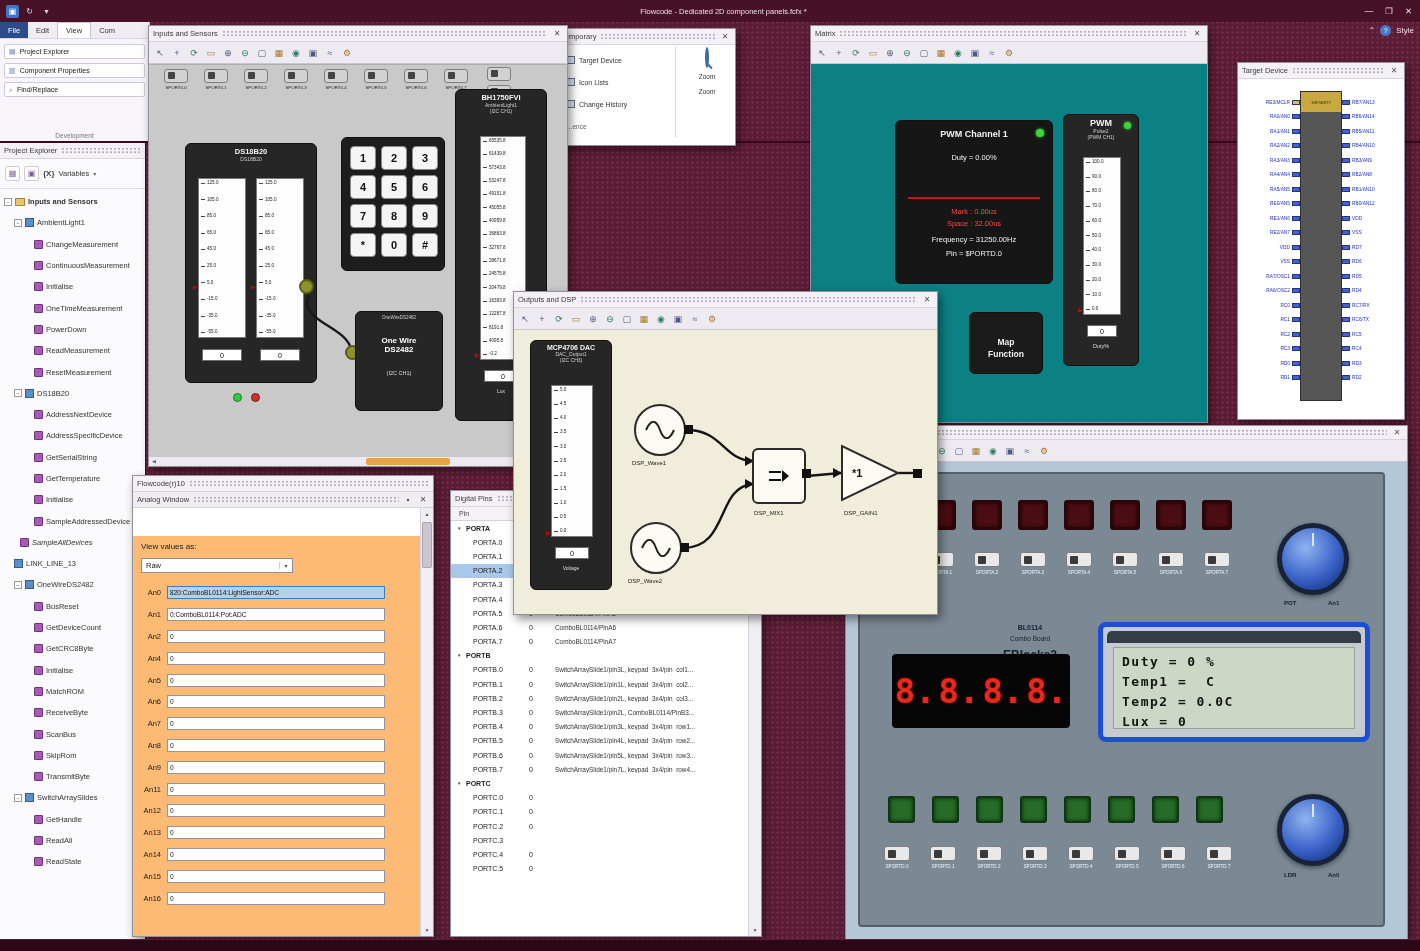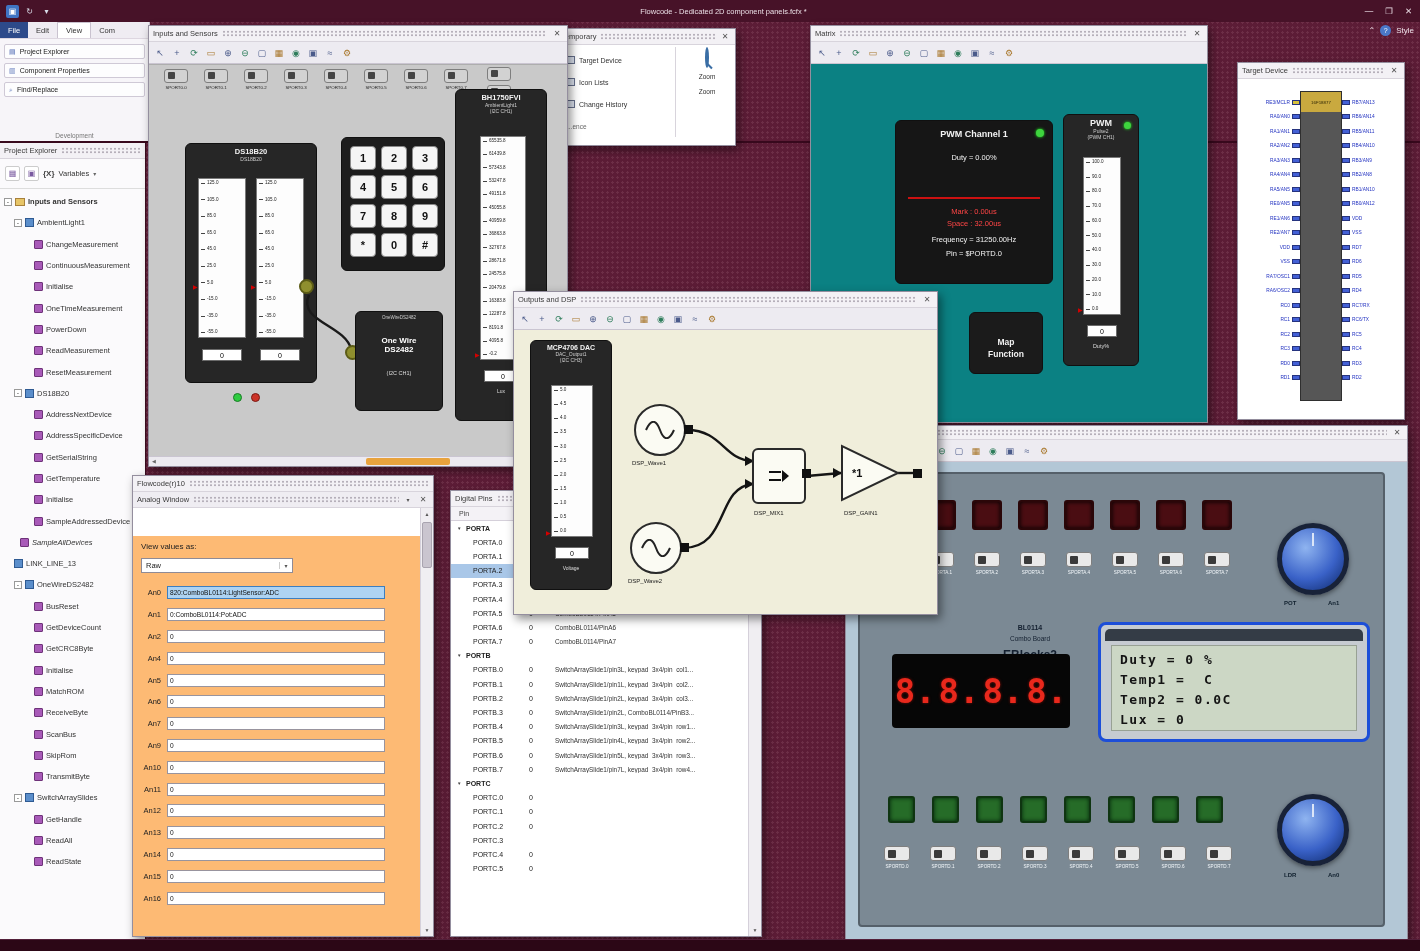--- a/index.html
+++ b/index.html
@@ -927,25 +927,25 @@
           </div>
           <div class="arow">
             <div class="aname">An6</div>
             <div class="abox">0</div>
           </div>
           <div class="arow">
             <div class="aname">An7</div>
             <div class="abox">0</div>
           </div>
           <div class="arow">
+            <div class="aname">An8</div>
+            <div class="abox">0</div>
+          </div>
+          <div class="arow">
             <div class="aname">An9</div>
-            <div class="abox">0</div>
-          </div>
-          <div class="arow">
-            <div class="aname">An10</div>
             <div class="abox">0</div>
           </div>
           <div class="arow">
             <div class="aname">An11</div>
             <div class="abox">0</div>
           </div>
           <div class="arow">
             <div class="aname">An12</div>
             <div class="abox">0</div>
           </div>
@@ -1188,21 +1188,21 @@
         <span class="kblabel" style="left:468px;top:126px;">An1</span>
         <div class="boardtxt" style="left:120px;top:150px;width:100px;font-size:7px;font-weight:bold;">BL0114</div>
         <div class="boardtxt" style="left:120px;top:161px;width:100px;font-size:6.5px;">Combo Board</div>
         <div class="boardtxt" style="left:120px;top:174px;width:100px;font-size:12px;font-weight:bold;">EBlocks2</div>
         <div id="sevenseg" style="position:absolute;left:32px;top:180px;width:178px;height:74px;background:#060606;border-radius:4px;display:flex;align-items:center;justify-content:space-evenly;">
             <div class="segdigit">8.</div>
             <div class="segdigit">8.</div>
             <div class="segdigit">8.</div>
             <div class="segdigit">8.</div>
           </div>
-        <div style="position:absolute;left:238px;top:148px;width:272px;height:120px;background:#c6cbd1;border:3px solid #1d4ed8;border-radius:8px;">
+        <div style="position:absolute;left:238px;top:148px;width:272px;height:120px;background:#c6cbd1;border:5px solid #1d4ed8;border-radius:8px;">
           <div style="position:absolute;left:4px;top:4px;right:4px;height:12px;background:#343c46;border-radius:5px 5px 0 0;"></div>
           <div id="lcd-lines" style="position:absolute;left:10px;top:20px;right:10px;bottom:8px;background:#ccd7c5;border:1px solid #98a194;padding:4px 8px;overflow:hidden;">
               <div class="lcdline">Duty = 0 %</div>
               <div class="lcdline">Temp1 =  C</div>
               <div class="lcdline">Temp2 = 0.0C</div>
               <div class="lcdline">Lux = 0</div>
             </div>
         </div>
         <div id="green-leds" style="position:absolute;left:28px;top:322px;display:flex;gap:17px;">
             <div class="gled"></div>

